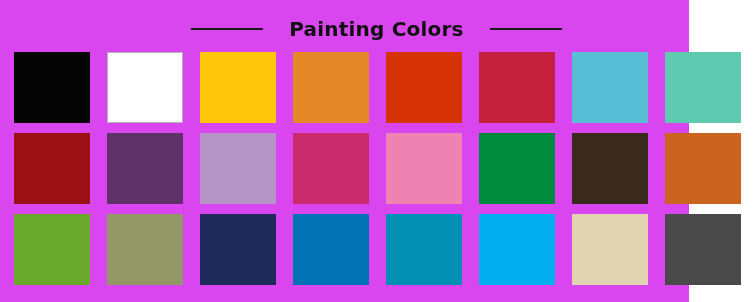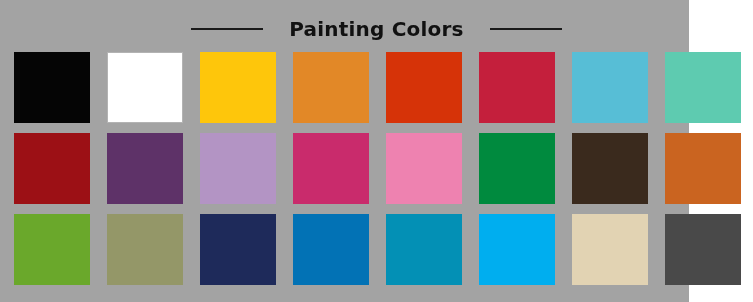--- a/index.html
+++ b/index.html
@@ -12,21 +12,21 @@
     height: 302px;
     font-family: "Liberation Sans", sans-serif;
     overflow: hidden;
     position: relative;
   }
 
   #palette-page {
     width: 689px;
     height: 302px;
     position: relative;
-    background: #a3a3a3;
+    background: #d946ef;
   }
 
   
   #title-bar {
     position: absolute;
     left: 0;
     top: 10px;
     width: 753px;
     height: 38px;
     display: flex;

